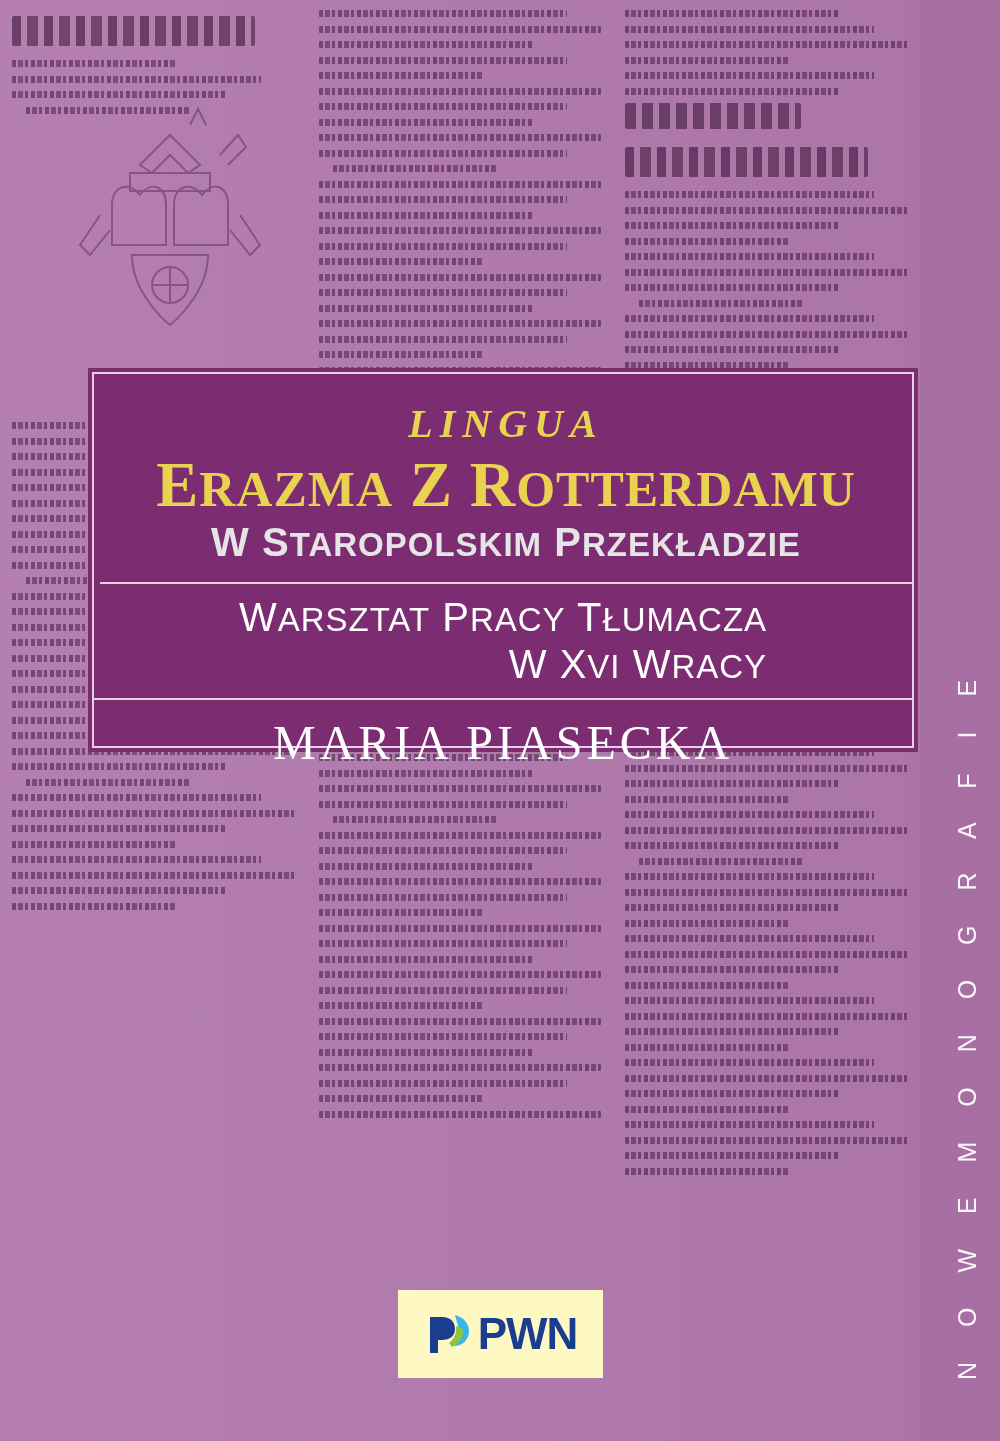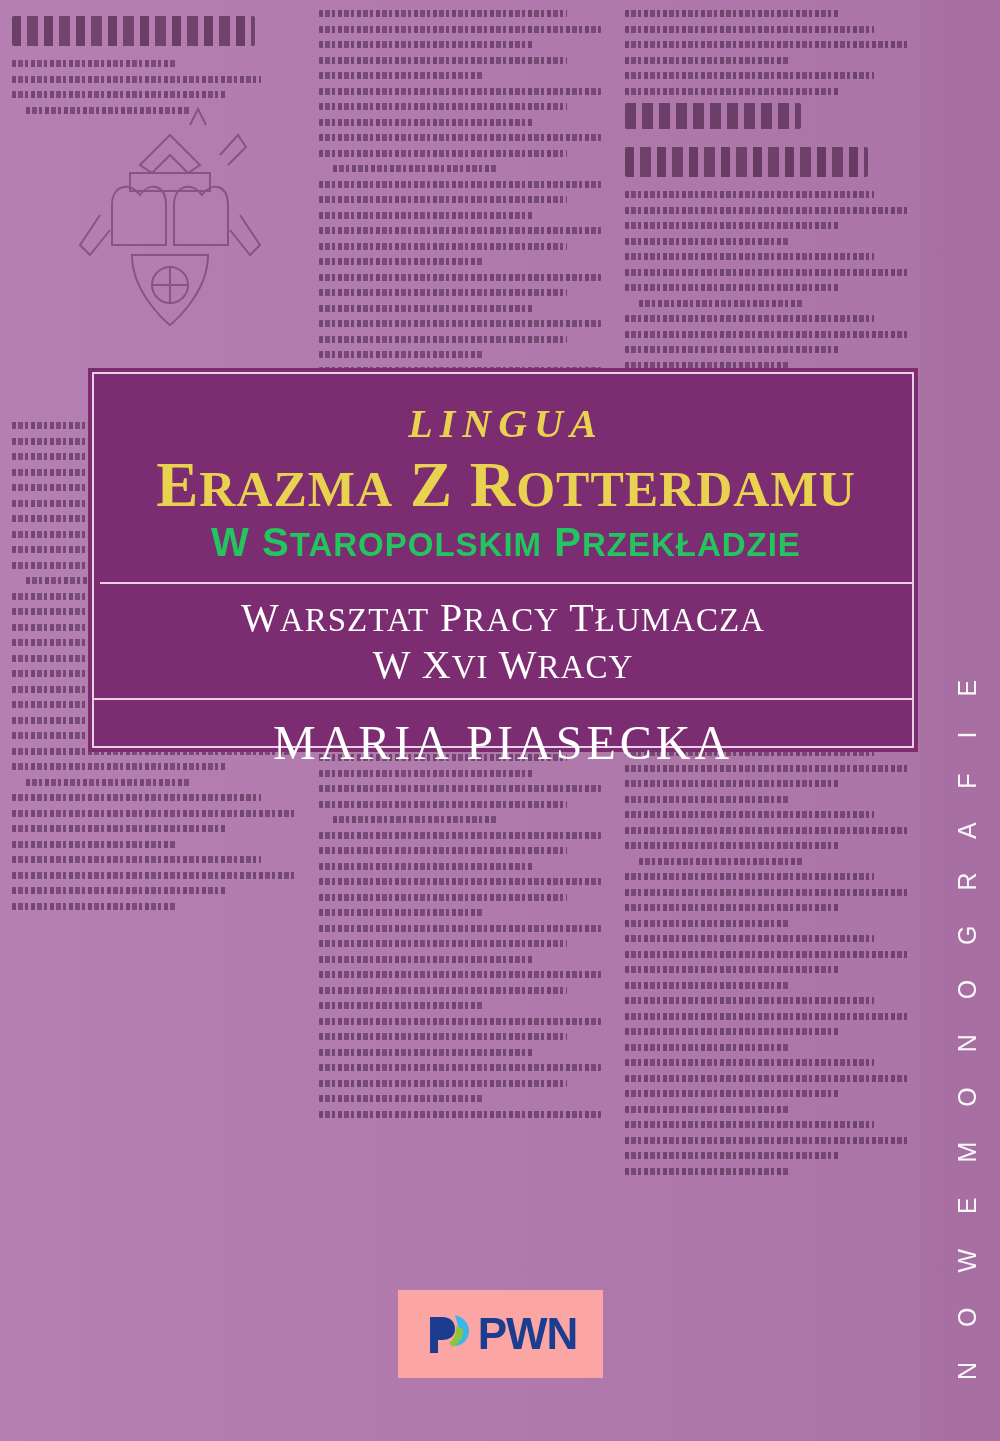--- a/index.html
+++ b/index.html
@@ -168,43 +168,43 @@
   .erazma {
     color: #e9d24f;
     font-family: "Liberation Serif", serif;
     font-weight: 700;
     font-size: 63px;
     line-height: 1.03;
     letter-spacing: 1px;
   }
   .erazma .sc { font-size: 50px; text-align: center; }
   .przekladzie {
-    color: #22c55e;
+    color: #e5e5e5;
     font-family: "Liberation Sans", sans-serif;
     font-weight: 700;
     font-size: 40px;
     letter-spacing: 1px;
     line-height: 1.1;
     margin-top: 2px;
   }
   .przekladzie .sc { font-size: 33px; }
   .plate-sub {
     flex: 1 1 auto;
     display: flex;
     align-items: center;
     justify-content: center;
     border-bottom: 2px solid #e7cfe4;
     padding: 10px 20px;
   }
   .subtitle {
     color: #ffffff;
-    font-family: Liberation Serif, serif;
+    font-family: Liberation Sans, sans-serif;
     font-size: 40px;
     line-height: 1.18;
-    text-align: center;
+    text-align: right;
     letter-spacing: 1px;
   }
   .subtitle .sc { font-size: 33px; }
   .plate-author {
     flex: 0 0 84px;
     display: flex;
     align-items: center;
     justify-content: center;
   }
   .author {
@@ -213,21 +213,21 @@
     font-size: 48px;
     letter-spacing: 4px;
   }
   
   .logo {
     position: absolute;
     left: 398px;
     top: 1290px;
     width: 205px;
     height: 88px;
-    background: #fca5a5;
+    background: #fef9c3;
     display: flex;
     align-items: center;
     justify-content: center;
     gap: 4px;
   }
   .logo-mark {
     width: 50px;
     height: 50px;
     position: relative;
   }

